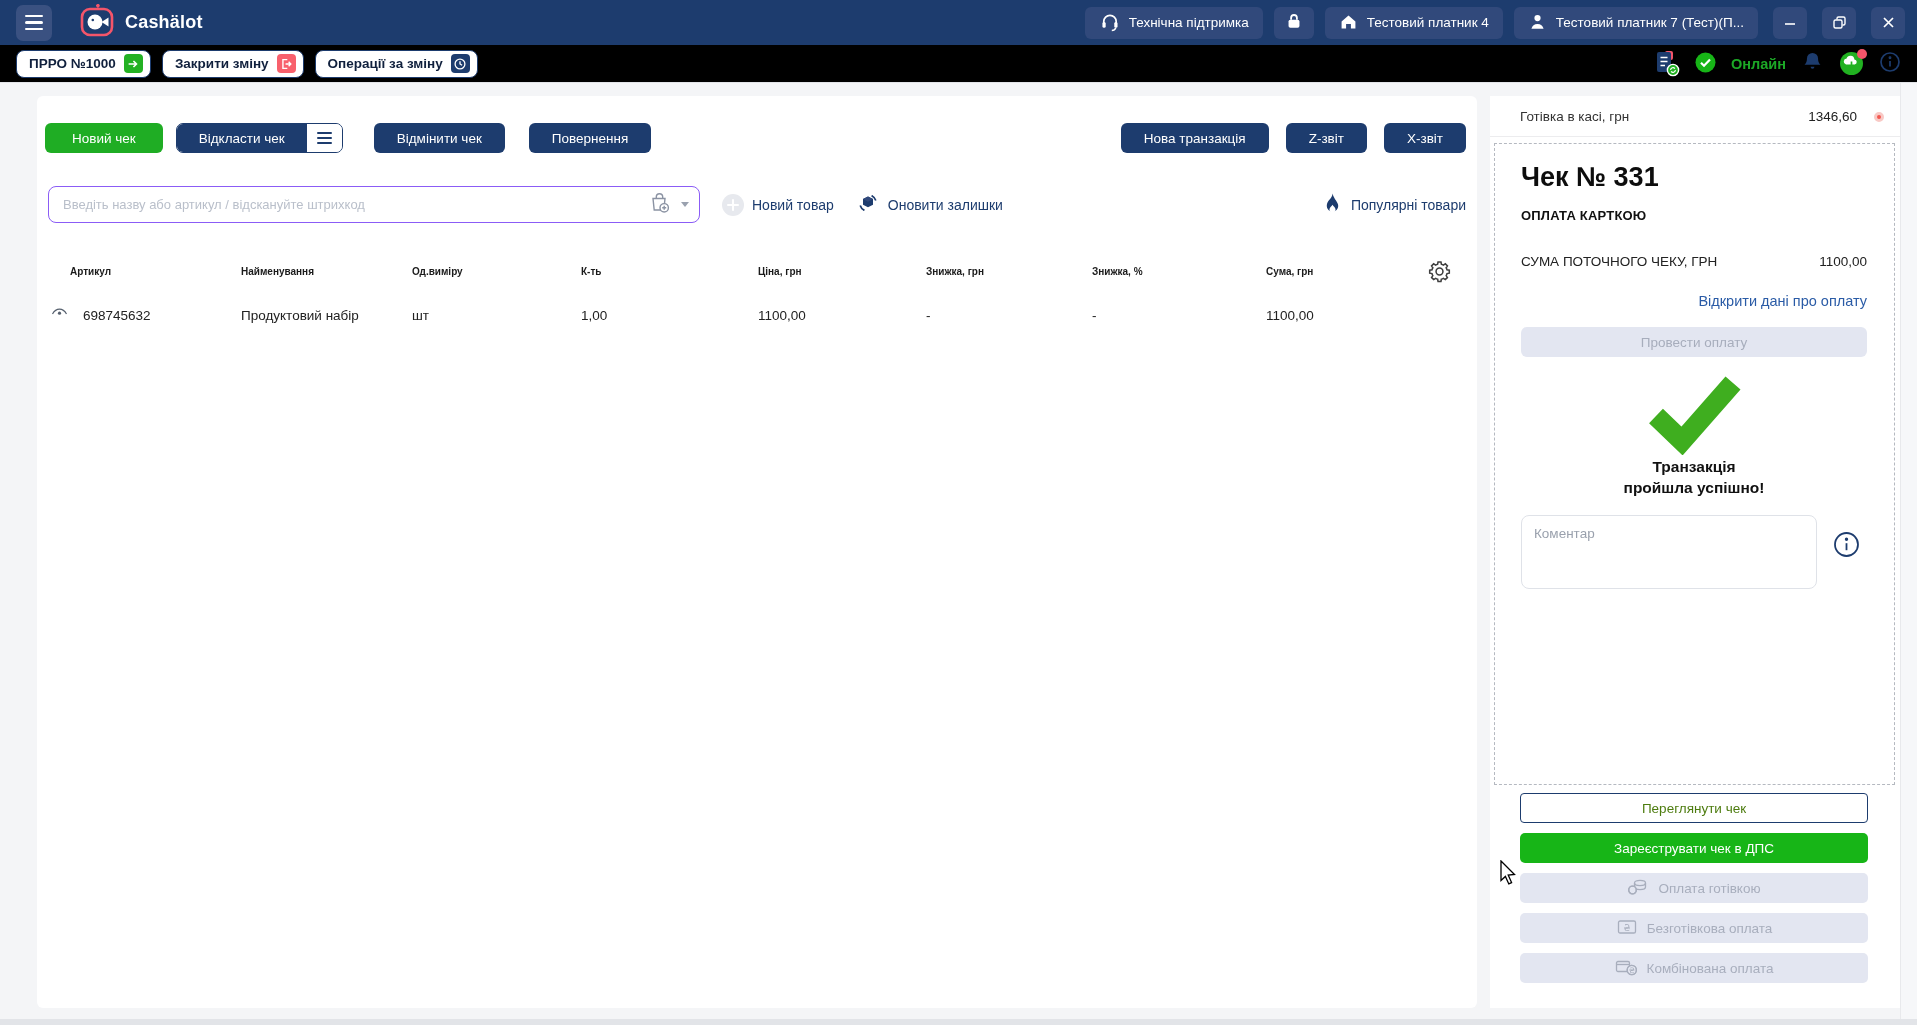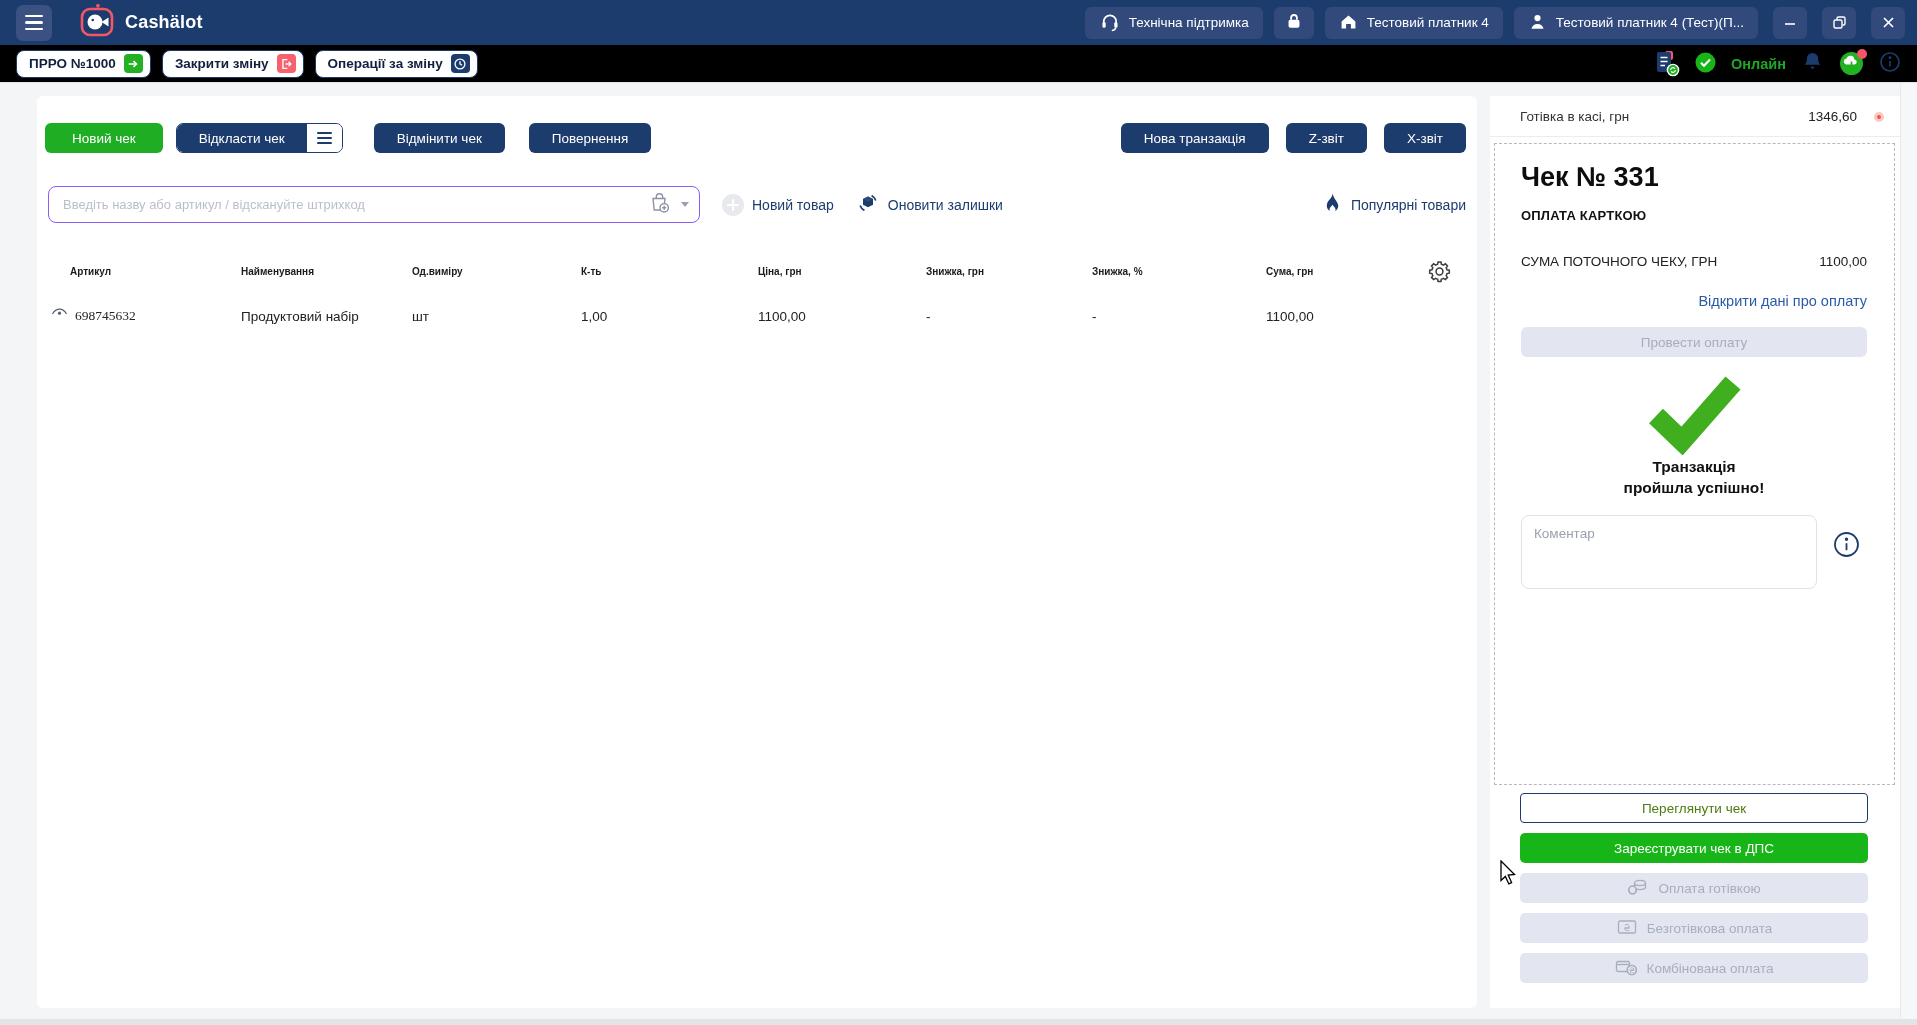--- a/index.html
+++ b/index.html
@@ -56,21 +56,21 @@
   .inline-link { display:flex; align-items:center; gap:8px; color:#1d3c6e; font-size:14px; cursor:pointer; }
   .plus-circle { width:22px; height:22px; border-radius:50%; background:#e7e9ee; position:relative; }
   .plus-circle:before, .plus-circle:after { content:""; position:absolute; background:#fff; }
   .plus-circle:before { left:5px; top:10px; width:12px; height:2.4px; border-radius:1px; }
   .plus-circle:after { left:10px; top:5px; width:2.4px; height:12px; border-radius:1px; } .ml22 { margin-left:22px; }
   .popular { margin-left:auto; }
 
   
   .thead { display:grid; grid-template-columns:171px 171px 169px 177px 168px 166px 174px 161px 1fr; margin:36px 11px 0 33px; font-size:10px; font-weight:700; color:#1b1b1b; align-items:center; }
   .trow  { display:grid; grid-template-columns:190px 171px 169px 177px 168px 166px 174px 161px 1fr; margin:24px 11px 0 14px; font-size:13.5px; color:#222; align-items:center; }
-  .cell-article { display:flex; align-items:center; gap:7px;font-family:Liberation Serif, serif; }
+  .cell-article { display:flex; align-items:center; gap:15px; }
   .gear-cell { display:flex; }
 
   
   .panel { width:410px; height:912px; background:#fff; display:flex; flex-direction:column; position:relative; }
   .cash-row { display:flex; align-items:center; padding:13px 16px 12px 30px; border-bottom:1px solid #ececee; }
   .cash-label { font-size:13.5px; color:#333; }
   .cash-value { margin-left:auto; font-size:13.5px; color:#222; }
   .red-dot { width:10px; height:10px; background:#f4564e; border:3px solid #f8c9c5; border-radius:50%; margin-left:17px; }
 
   .receipt-box { margin:6px 5px 0 4px; border:1px dashed #b5b9c0; height:642px; padding:18px 27px 0 26px; }
@@ -149,21 +149,21 @@
       <span>Тестовий платник 4</span>
     </div>
 
     <div class="top-pill">
       <span>
         <svg width="19" height="19" viewBox="0 0 22 22">
             <circle cx="11" cy="7" r="3.6" fill="#fff"></circle>
             <path d="M4 19.5 a7.2 7.2 0 0 1 14 0z" fill="#fff"></path>
           </svg>
       </span>
-      <span>Тестовий платник 4 (Тест)(П...</span>
+      <span>Тестовий платник 7 (Тест)(П...</span>
     </div>
 
     <div class="win-btn">
       <svg width="14" height="14" viewBox="0 0 14 14">
           <path d="M2 8 h10" stroke="#fff" stroke-width="1.6"></path>
         </svg>
     </div>
     <div class="win-btn">
       <svg width="15" height="15" viewBox="0 0 15 15" fill="none" stroke="#fff" stroke-width="1.4">
         <rect x="2" y="5" width="8" height="8" rx="1.5"></rect>

